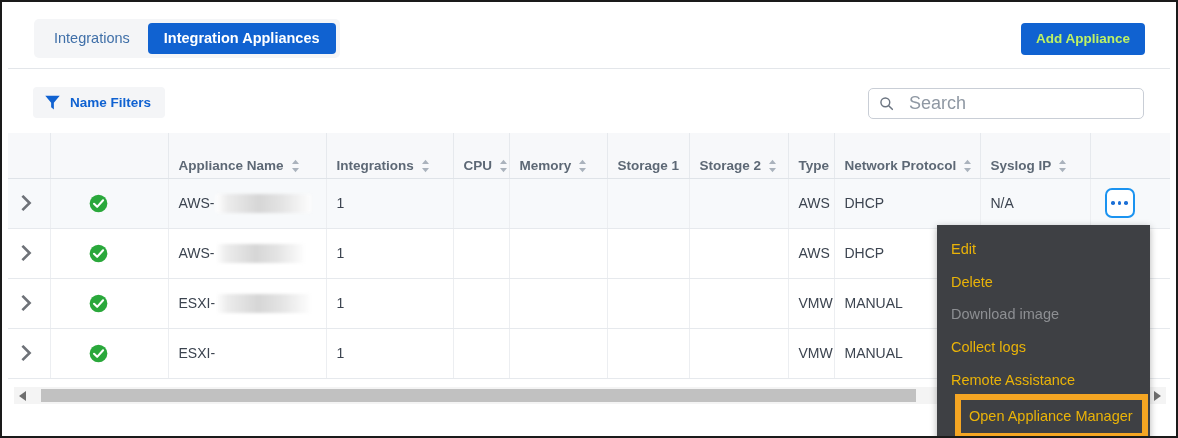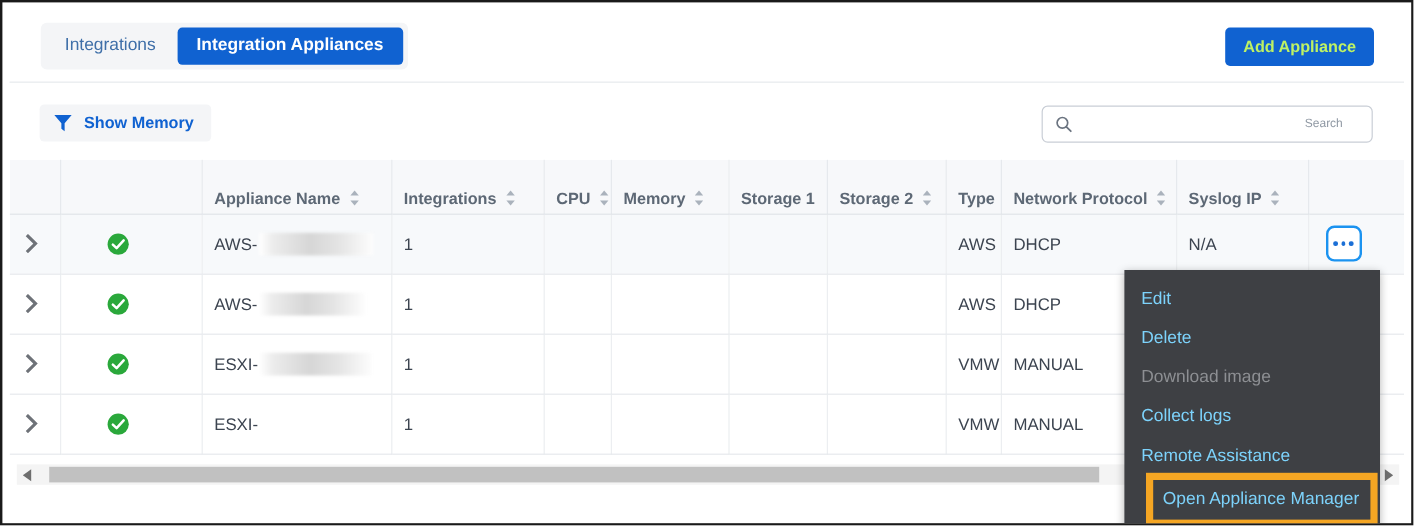--- a/index.html
+++ b/index.html
@@ -117,26 +117,25 @@
     background: #ffffff;
     display: flex;
     align-items: center;
     box-sizing: border-box;
   }
   .search-icon { margin-left: 10px; width: 15px; height: 15px; display:block; }
   .search-input {
     border: none;
     outline: none;
     background: transparent;
-    font-size: 10px;
+    font-size: 18px;
     color: #3c4450;
     margin-left: 13px;
     width: 210px;
     font-family: "Liberation Sans", sans-serif;
-    text-align: right;
   }
   .search-input::placeholder { color: #8f98a3; }
 
   
   .table-region {
     position: absolute;
     left: 0; top: 127px;
     width: 1162px;
     height: 250px;
     overflow: hidden;
@@ -155,21 +154,21 @@
     font-weight: bold;
     color: #5d6875;
     text-align: left;
     padding: 0 10px;
     box-sizing: border-box;
     white-space: nowrap;
     overflow: hidden;
     vertical-align: middle;
   }
   th.nb { border-right: none; }
-  .th-inner { display: flex; align-items: flex-start; gap: 7px; margin-top: 20px; }
+  .th-inner { display: flex; align-items: flex-end; gap: 7px; margin-top: 20px; }
   .sorticon { flex: 0 0 auto; width: 9px; height: 14px; display: block; }
 
   table.grid tbody tr { height: 50px; }
   table.grid td {
     border-bottom: 1px solid #e6e9ed;
     border-right: 1px solid #eceef1;
     font-size: 14px;
     color: #3c4450;
     padding: 0 10px;
     box-sizing: border-box;
@@ -254,21 +253,21 @@
     left: 929px;
     top: 219px;
     width: 213px;
     background: #3e4044;
     padding: 8px 0 8px 0;
     z-index: 40;
     box-shadow: 0 2px 7px rgba(0,0,0,0.30);
   }
   .ctxitem {
     font-size: 14.5px;
-    color: #7dd3fc;
+    color: #eab308;
     padding: 8px 0 8px 14px;
     line-height: 1.15;
     cursor: pointer;
     white-space: nowrap;
   }
   .ctxitem.disabled { color: #8d8f93; cursor: default; }
   .ctxitem.highlight {
     margin: 4px 8px 0 24px;
     padding: 8px 0 8px 8px;
     outline: 6px solid #f5a623;
@@ -290,21 +289,21 @@
       <button class="add-btn">Add Appliance</button>
     </div>
 
     <div class="filterbar">
       <div class="show-filters">
         <span>
           <svg class="funnel" viewBox="0 0 20 20" aria-hidden="true">
             <path d="M1.5 2.2 H18.5 L11.6 10.2 V18.2 L8.4 15.6 V10.2 Z" fill="#1062d1"></path>
           </svg>
         </span>
-        <span class="label">Show Memory</span>
+        <span class="label">Name Filters</span>
       </div>
 
       <div class="search-wrap">
         <span>
           <svg class="search-icon" viewBox="0 0 18 18" aria-hidden="true">
             <circle cx="7.6" cy="7.6" r="5.3" fill="none" stroke="#6b7480" stroke-width="1.7"></circle>
             <line x1="11.6" y1="11.6" x2="16" y2="16" stroke="#6b7480" stroke-width="1.8" stroke-linecap="round"></line>
           </svg>
         </span>
         <input class="search-input" type="text" placeholder="Search" style="">

